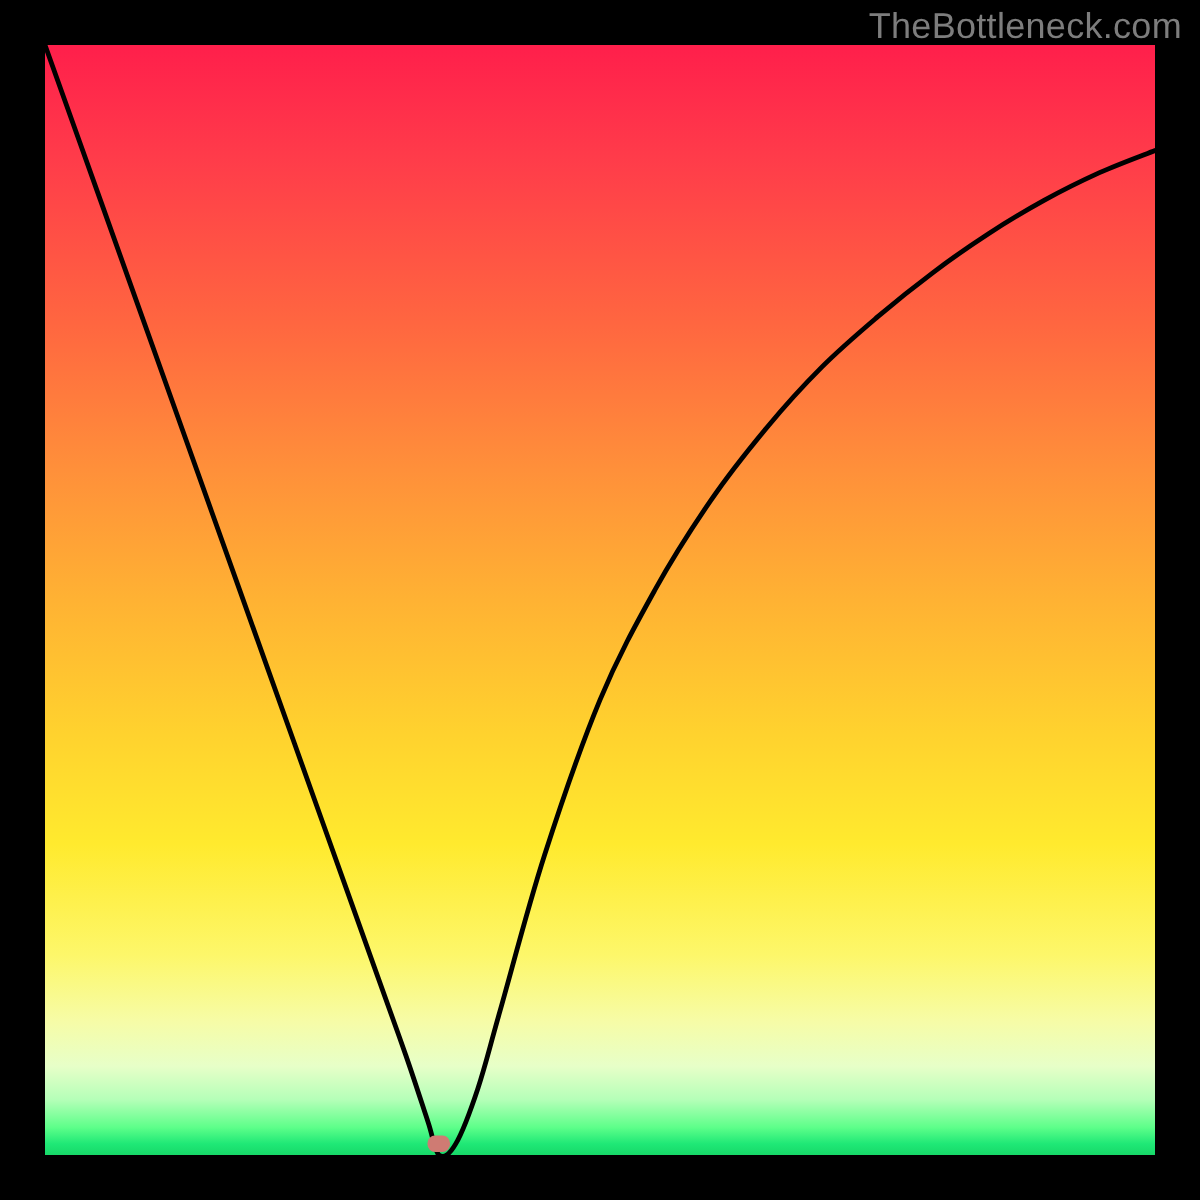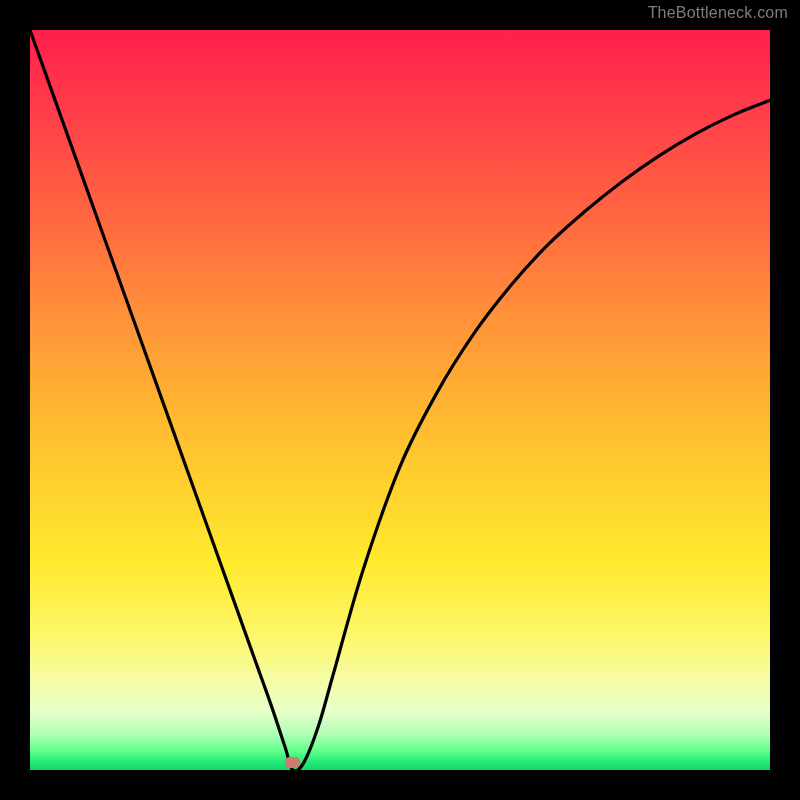--- a/index.html
+++ b/index.html
@@ -58,21 +58,21 @@
     width: 15px;
     height: 11px;
     background: #cf7b73;
     border-radius: 5px;
   }
   .watermark {
     position: absolute;
     top: 4px;
     right: 12px;
     color: #7d7d7d;
-    font-size: 16px;
+    font-size: 24px;
     font-weight: 500;
     letter-spacing: 0.2px;
   }
 </style>
 </head>
 <body>
 
 <div class="frame">
   <div class="plot"></div>
 

